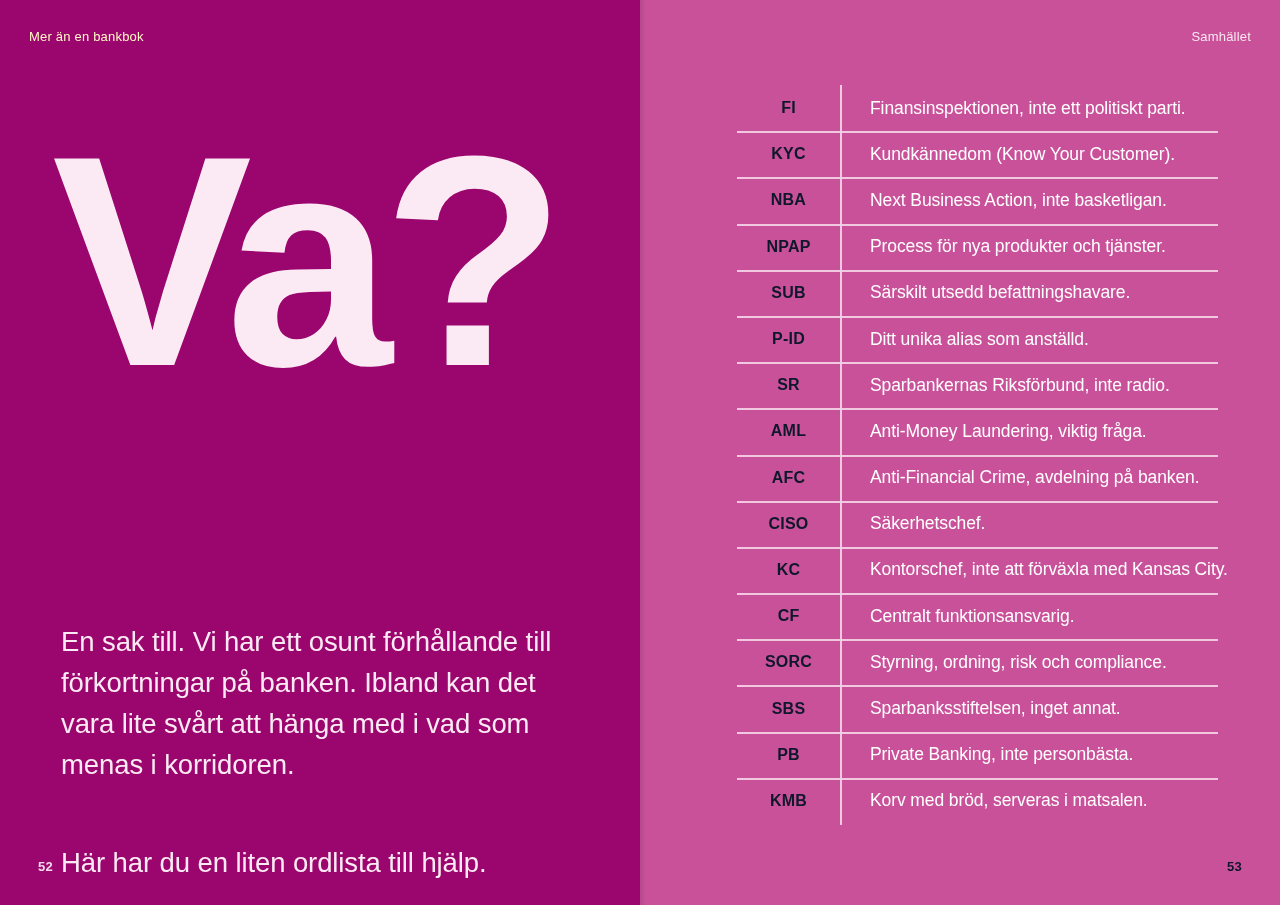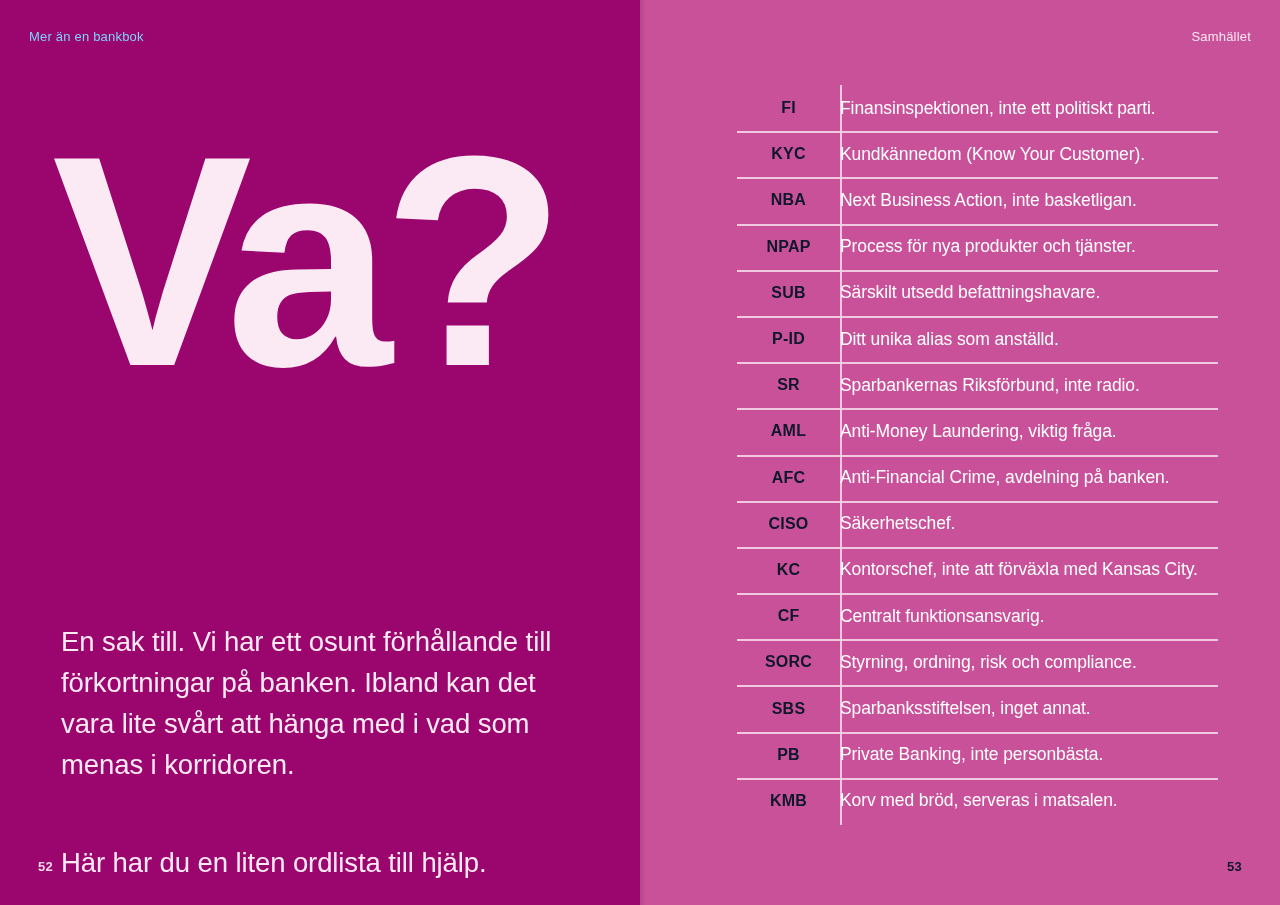--- a/index.html
+++ b/index.html
@@ -46,21 +46,21 @@
     background: linear-gradient(to right, rgba(0,0,0,0.10), rgba(0,0,0,0.00));
     pointer-events: none;
   }
 
   
   .runhead {
     position: absolute;
     top: 29px;
     font-size: 13px;
     letter-spacing: 0.2px;
-    color: #7dd3fc;
+    color: #fef9c3;
     font-weight: 400;
   }
   .runhead-left  { left: 29px; }
   .runhead-right { right: 29px; color: #FBE7F1; }
 
   
   .folio {
     position: absolute;
     bottom: 31px;
     font-size: 13px;
@@ -146,20 +146,21 @@
     flex: 0 0 103px;
     text-align: center;
     font-size: 16px;
     font-weight: 700;
     color: #0f172a;
     letter-spacing: 0.2px;
   }
 
   .g-def {
     flex: 1 1 auto;
+    padding-left: 30px;
     font-size: 17.5px;
     font-weight: 400;
     color: #FFFFFF;
     letter-spacing: -0.1px;
     white-space: nowrap;
   }
 </style>
 </head>
 <body>
 

